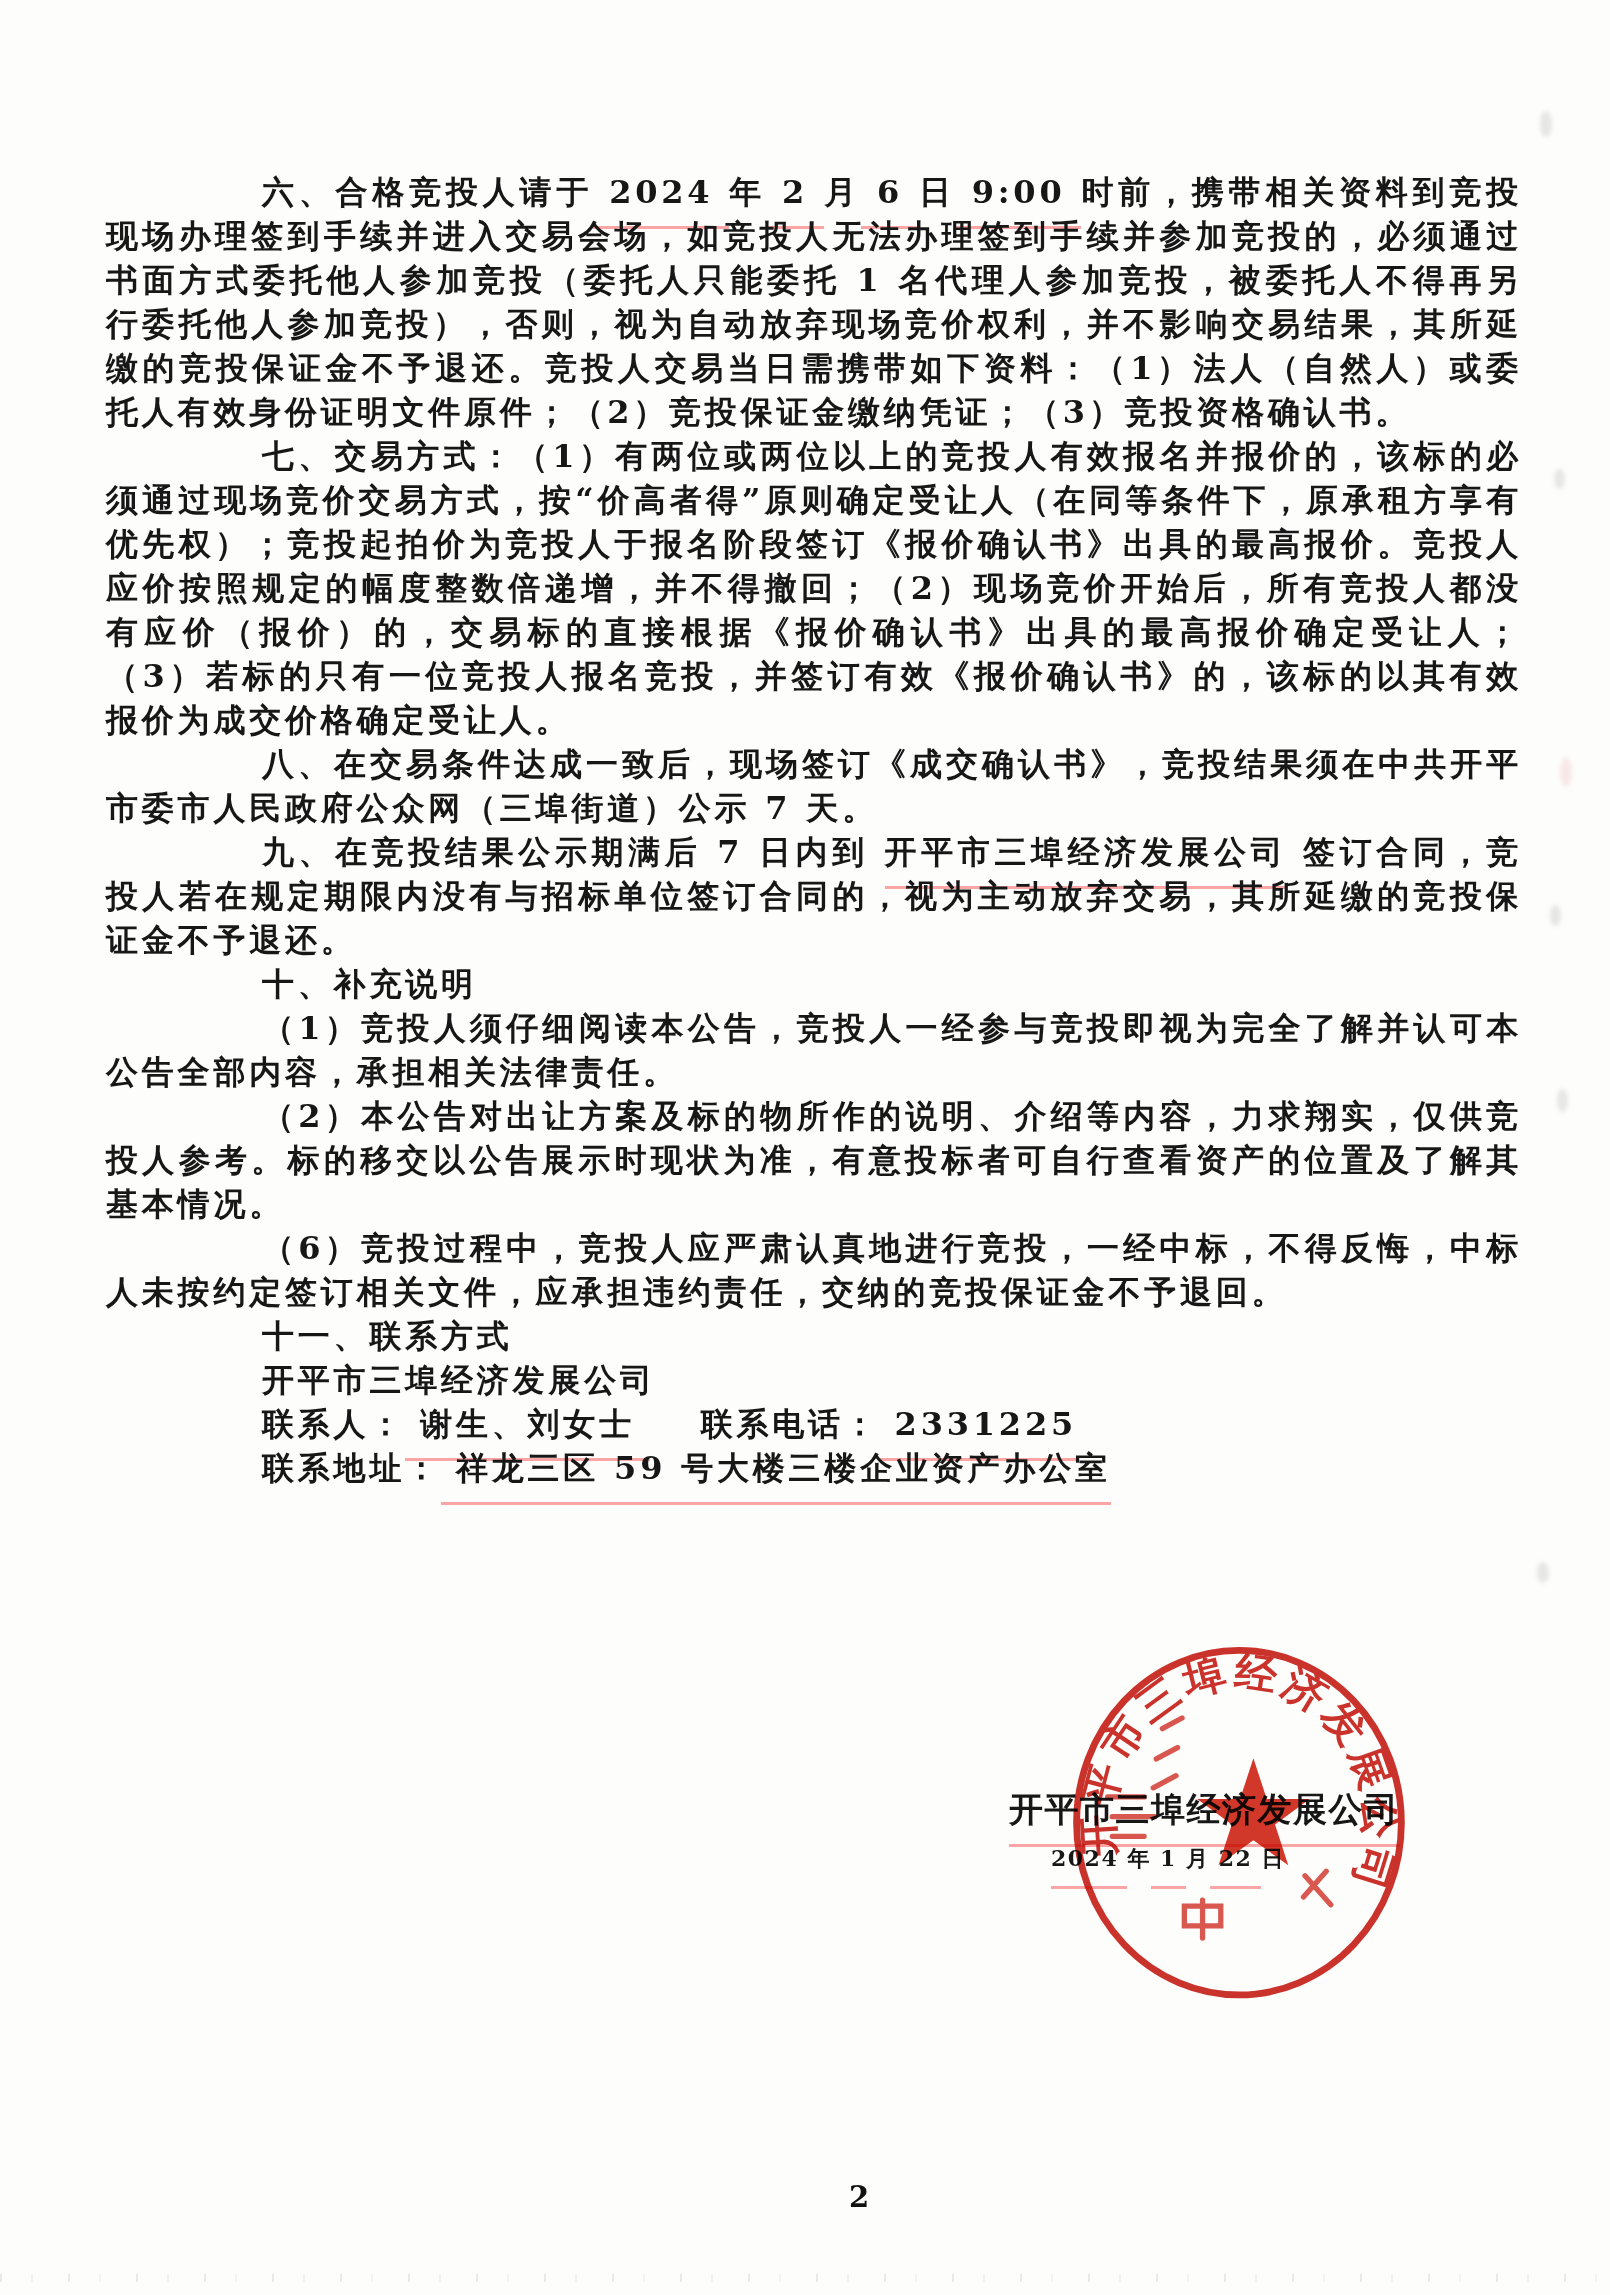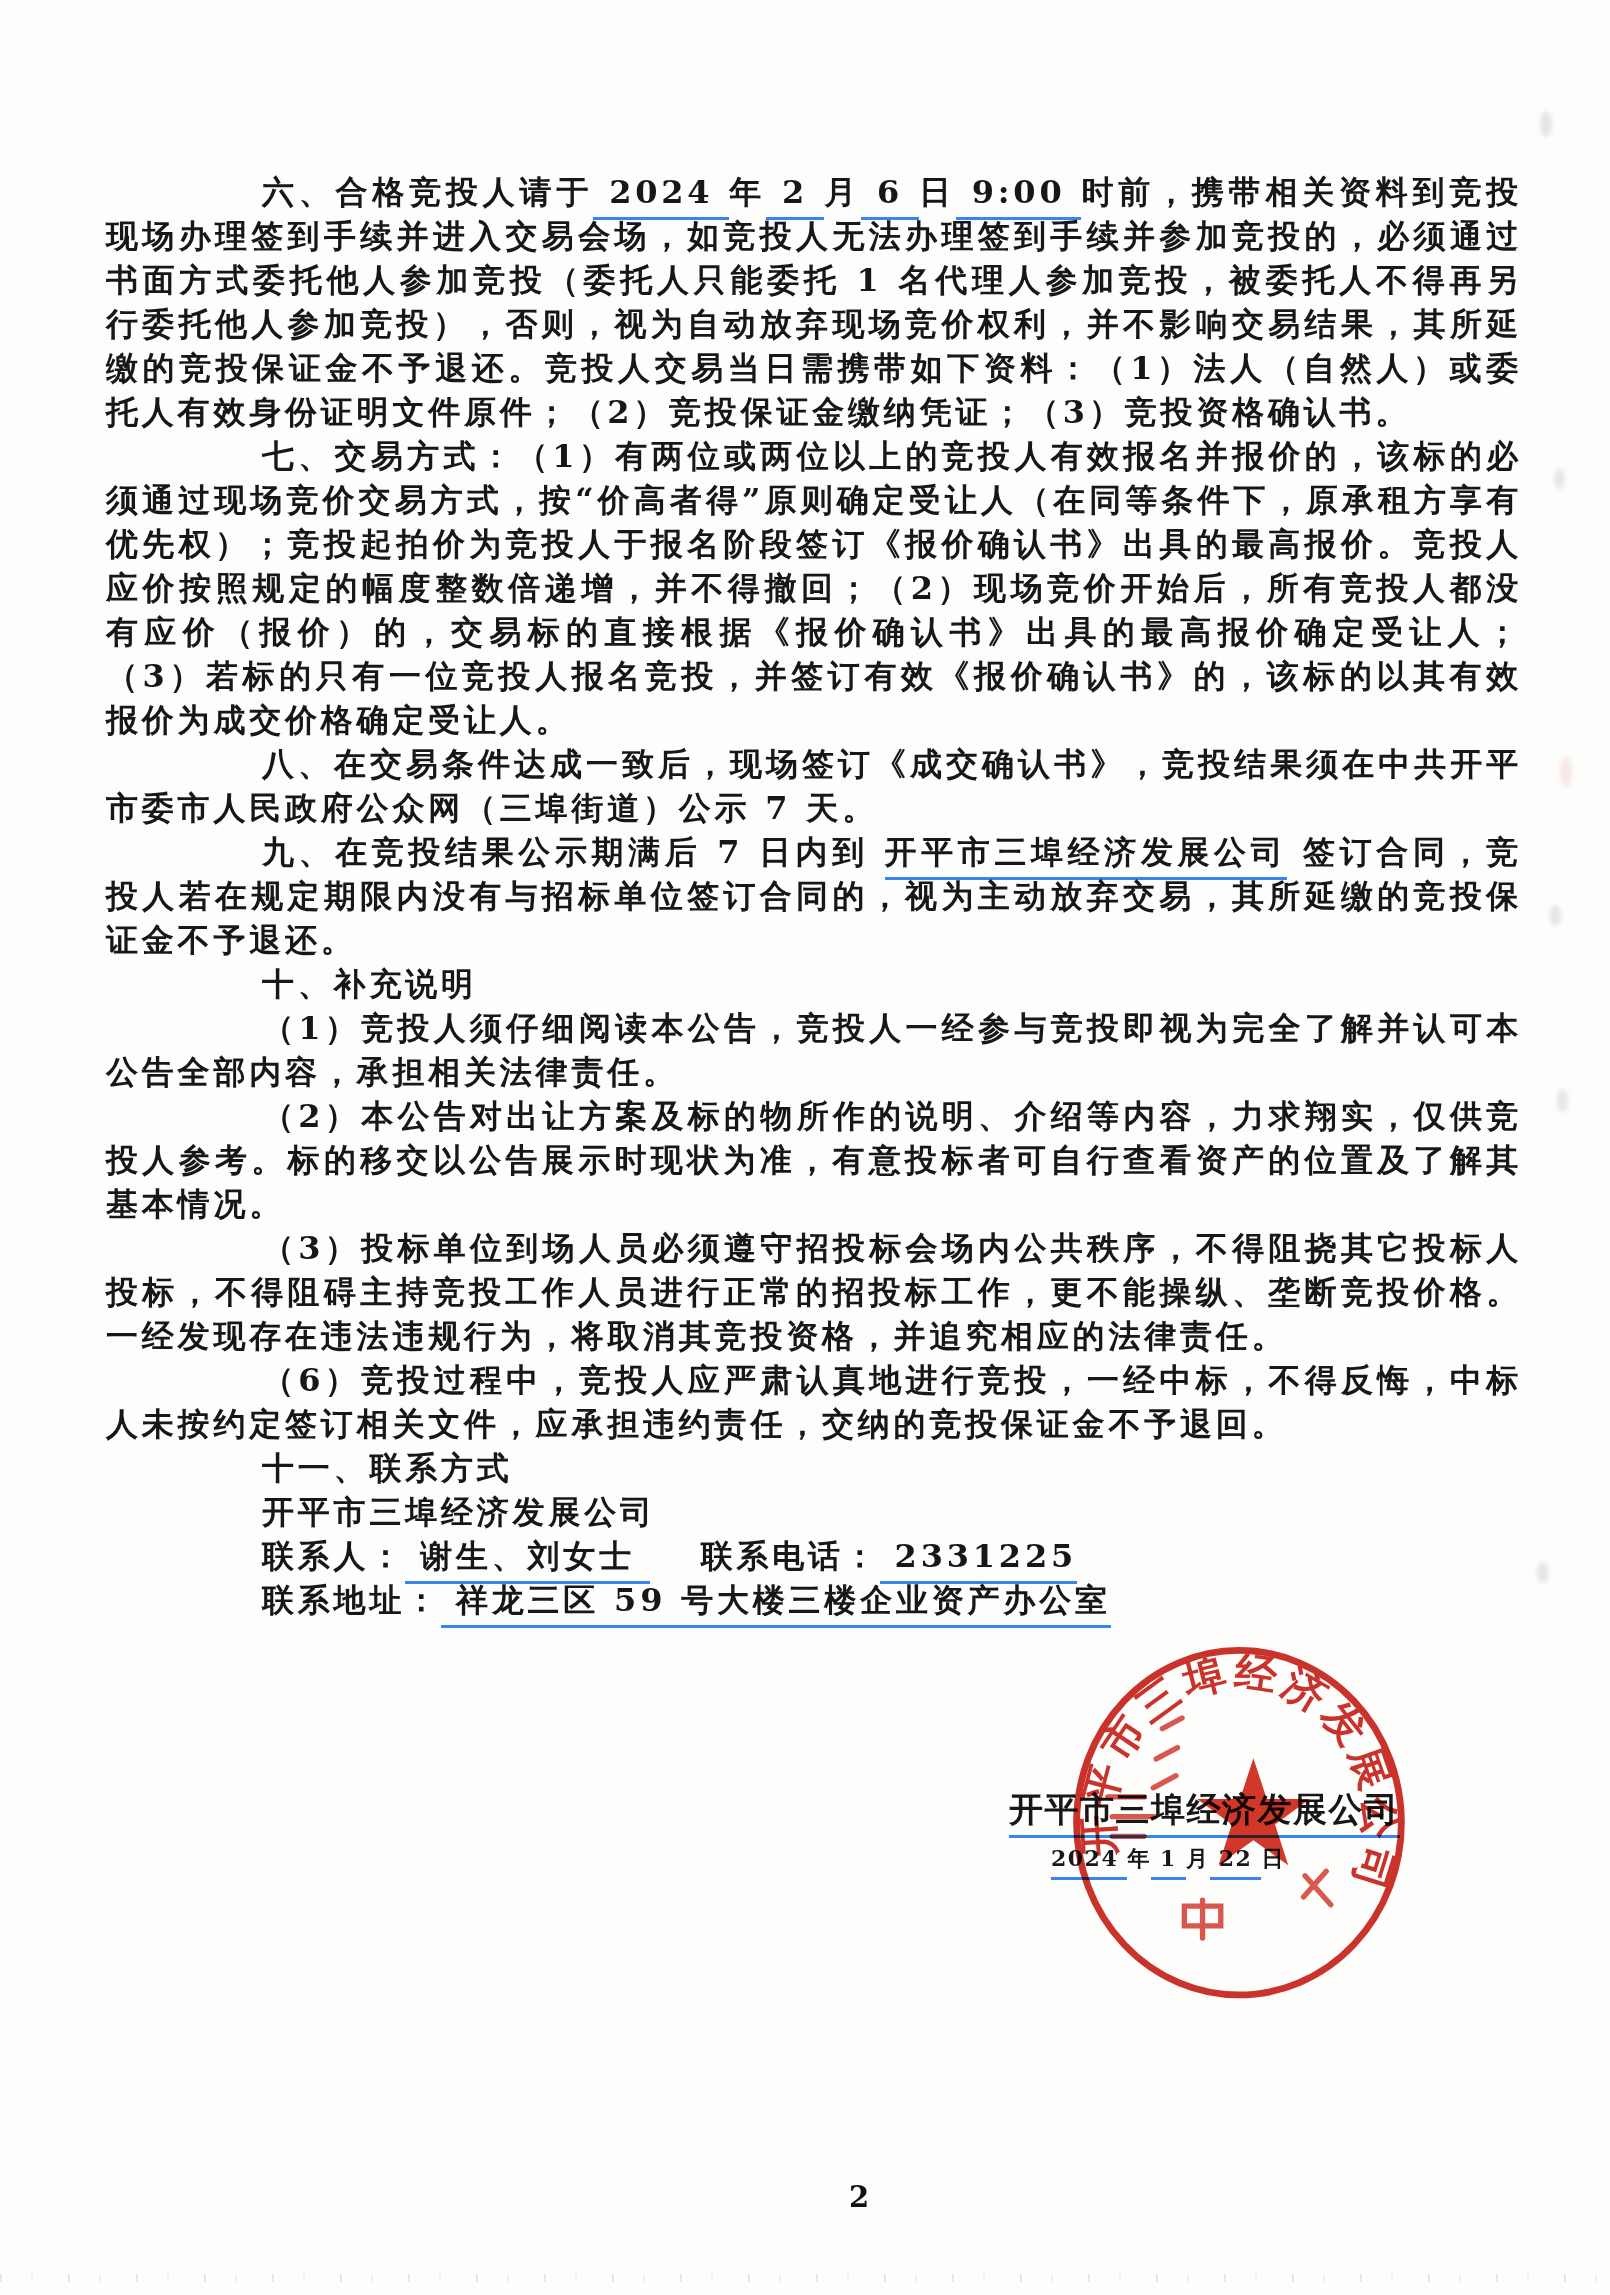--- a/index.html
+++ b/index.html
@@ -7,21 +7,21 @@
     position:relative;width:1610px;height:2295px;background:#fdfdfc;overflow:hidden;
     font-family:"DejaVu Serif","Liberation Serif",serif;color:#171717;
   }
   .doc-body{
     position:absolute;left:106px;top:170px;width:1416px;
     font-size:32px;line-height:44px;font-weight:600;letter-spacing:3.8px;
     text-align:justify;word-break:break-all;color:#171717;
   }
   .para{margin:0;text-indent:156px;}
   .para.bold{font-weight:700;}
-  .u{border-bottom:3px solid #3b82f6;padding-bottom:6px;}
+  .u{border-bottom:3px solid #fca5a5;padding-bottom:15px;}
   .signature-line{position:absolute;color:#171717;font-weight:700;white-space:nowrap;}
   #sig-company{left:1009px;top:1787px;font-size:34px;letter-spacing:1.5px;}
   #sig-date{left:1051px;top:1844px;font-size:22px;letter-spacing:1.5px;}
   .page-number{position:absolute;left:836px;top:2180px;width:46px;text-align:center;
     font-size:29px;font-weight:700;color:#111;}
   .seal{position:absolute;left:1047px;top:1633px;width:387px;height:387px;
     mix-blend-mode:multiply;opacity:.93;}
   .smudge{position:absolute;border-radius:50%;filter:blur(2.3px);background:rgba(110,110,110,.16);}
   .smudge.pink{background:rgba(220,140,140,.18);}
   .speckles{position:absolute;left:0;top:2274px;width:1610px;height:7.6px;opacity:.8;
@@ -33,21 +33,20 @@
 <div class="page">
 
   <div class="doc-body" id="doc-body">
       <p class="para"><span>六、合格竞投人请于</span><span class="u"> 2024 </span><span>年</span><span class="u"> 2 </span><span>月</span><span class="u"> 6 </span><span>日</span><span class="u"> 9:00 </span><span>时前，携带相关资料到竞投现场办理签到手续并进入交易会场，如竞投人无法办理签到手续并参加竞投的，必须通过书面方式委托他人参加竞投（委托人只能委托 1 名代理人参加竞投，被委托人不得再另行委托他人参加竞投），否则，视为自动放弃现场竞价权利，并不影响交易结果，其所延缴的竞投保证金不予退还。竞投人交易当日需携带如下资料：（1）法人（自然人）或委托人有效身份证明文件原件；（2）竞投保证金缴纳凭证；（3）竞投资格确认书。</span></p>
       <p class="para"><span>七、交易方式：（1）有两位或两位以上的竞投人有效报名并报价的，该标的必须通过现场竞价交易方式，按“价高者得”原则确定受让人（在同等条件下，原承租方享有优先权）；竞投起拍价为竞投人于报名阶段签订《报价确认书》出具的最高报价。竞投人应价按照规定的幅度整数倍递增，并不得撤回；（2）现场竞价开始后，所有竞投人都没有应价（报价）的，交易标的直接根据《报价确认书》出具的最高报价确定受让人；（3）若标的只有一位竞投人报名竞投，并签订有效《报价确认书》的，该标的以其有效报价为成交价格确定受让人。</span></p>
       <p class="para"><span>八、在交易条件达成一致后，现场签订《成交确认书》，竞投结果须在中共开平市委市人民政府公众网（三埠街道）公示 7 天。</span></p>
       <p class="para"><span>九、在竞投结果公示期满后 7 日内到 </span><span class="u">开平市三埠经济发展公司</span><span> 签订合同，竞投人若在规定期限内没有与招标单位签订合同的，视为主动放弃交易，其所延缴的竞投保证金不予退还。</span></p>
       <p class="para bold"><span>十、补充说明</span></p>
       <p class="para"><span>（1）竞投人须仔细阅读本公告，竞投人一经参与竞投即视为完全了解并认可本公告全部内容，承担相关法律责任。</span></p>
       <p class="para"><span>（2）本公告对出让方案及标的物所作的说明、介绍等内容，力求翔实，仅供竞投人参考。标的移交以公告展示时现状为准，有意投标者可自行查看资产的位置及了解其基本情况。</span></p>
-      <p class="para"><span>（3）投标单位到场人员必须遵守招投标会场内公共秩序，不得阻挠其它投标人投标，不得阻碍主持竞投工作人员进行正常的招投标工作，更不能操纵、垄断竞投价格。一经发现存在违法违规行为，将取消其竞投资格，并追究相应的法律责任。</span></p>
       <p class="para"><span>（6）竞投过程中，竞投人应严肃认真地进行竞投，一经中标，不得反悔，中标人未按约定签订相关文件，应承担违约责任，交纳的竞投保证金不予退回。</span></p>
       <p class="para bold"><span>十一、联系方式</span></p>
       <p class="para"><span>开平市三埠经济发展公司</span></p>
       <p class="para"><span>联系人：</span><span class="u">  谢生、刘女士   </span><span>　 </span><span>联系电话：</span><span class="u">  2331225  </span></p>
       <p class="para"><span>联系地址：</span><span class="u"> 祥龙三区 59 号大楼三楼企业资产办公室   </span></p>
     </div>
 
   <div class="signature-line" id="sig-company"><span class="u">开平市三埠经济发展公司</span></div>
   <div class="signature-line" id="sig-date"><span class="u"> 2024 </span><span>年</span><span class="u"> 1 </span><span>月</span><span class="u"> 22 </span><span>日</span></div>
 

